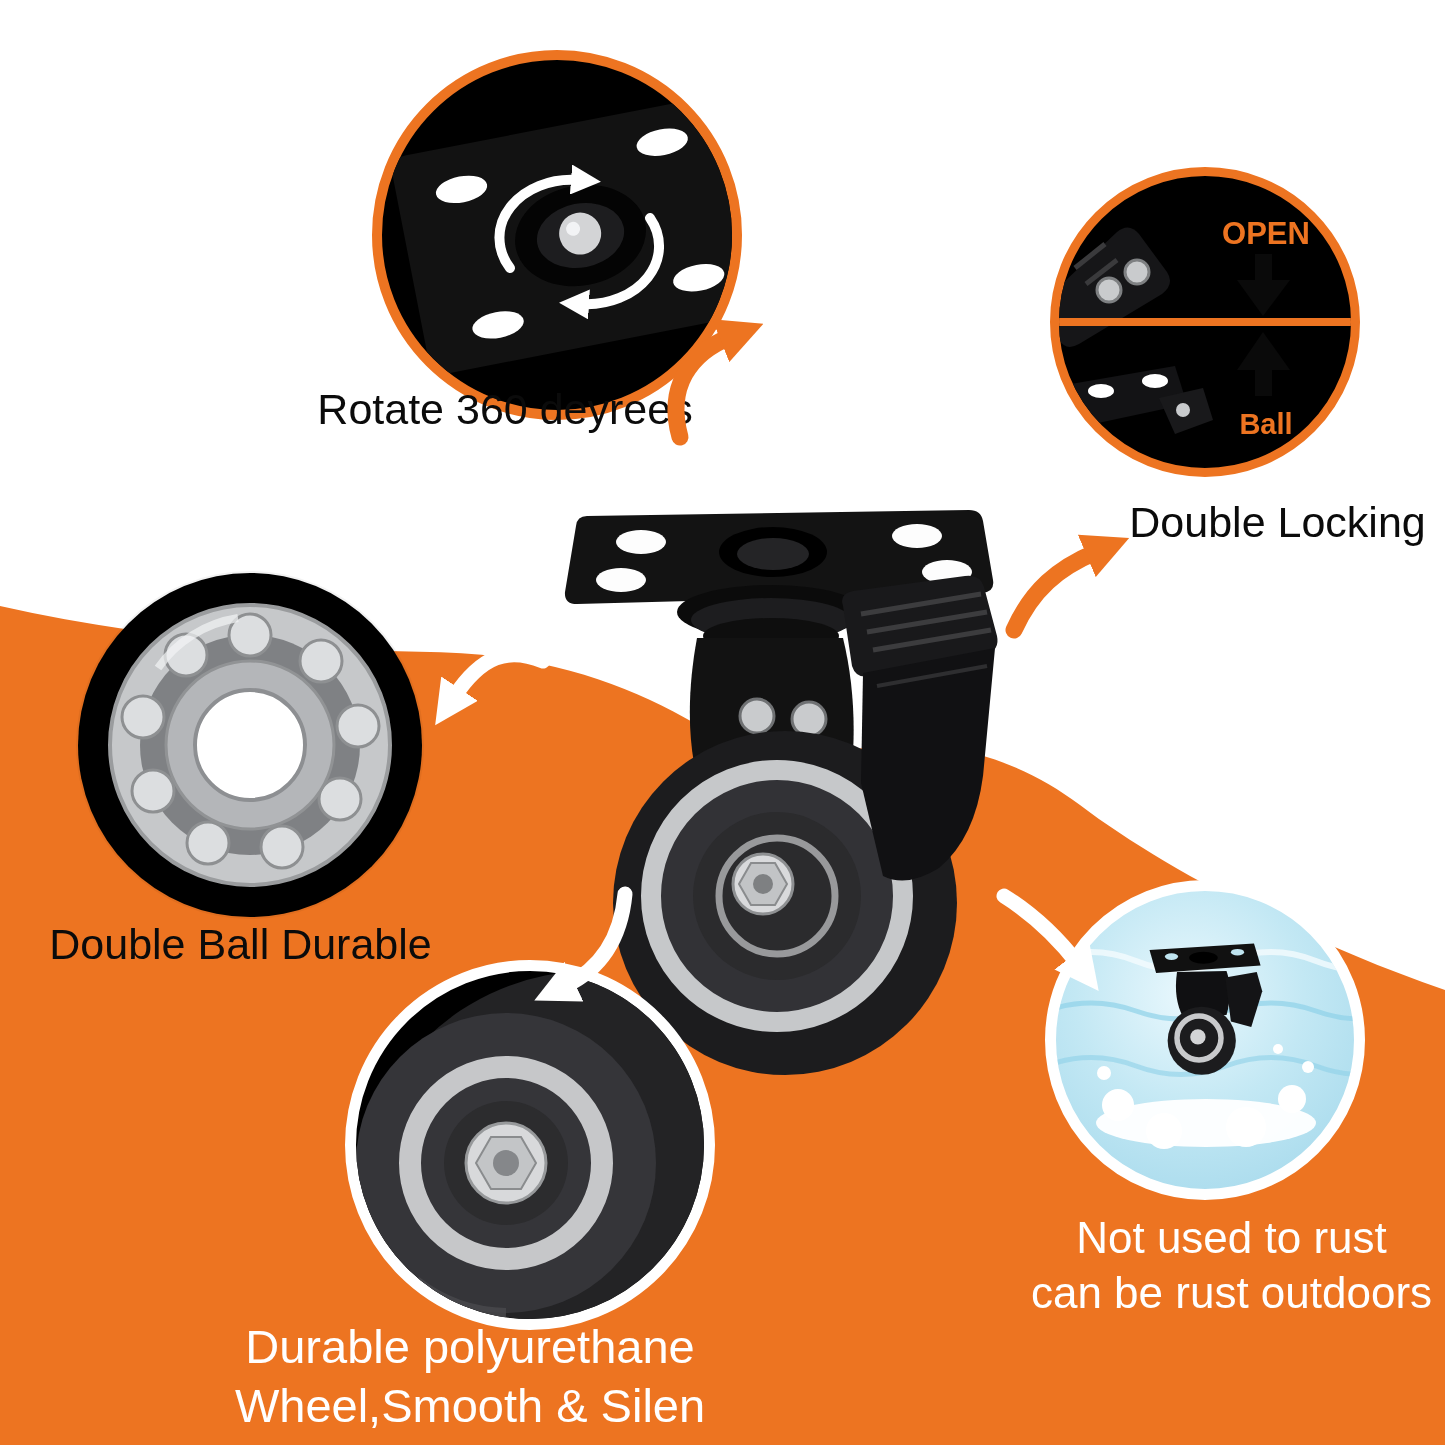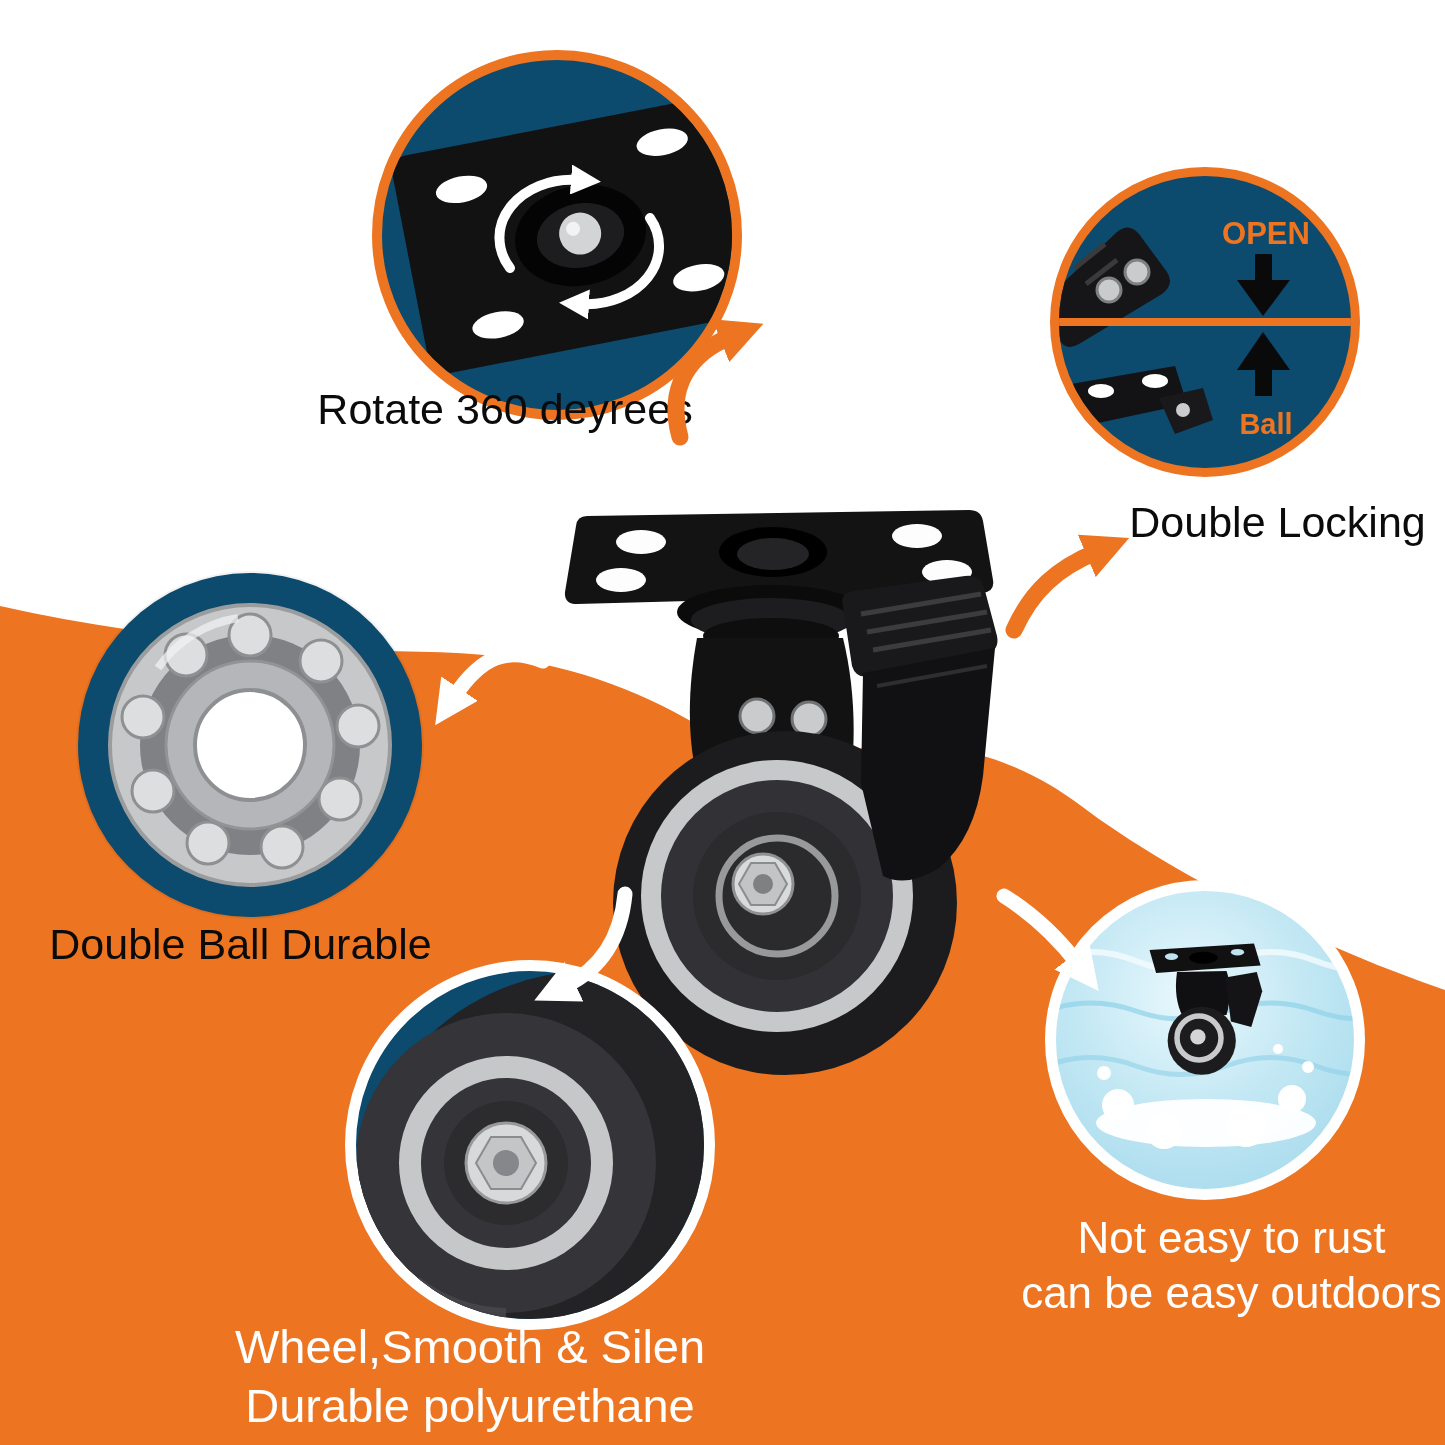--- a/index.html
+++ b/index.html
@@ -10,21 +10,21 @@
     height: 1445px;
     overflow: hidden;
     background: #ffffff;
     font-family: "Liberation Sans", sans-serif;
   }
   .bg-svg { position: absolute; left: 0; top: 0; }
   .circle {
     position: absolute;
     border-radius: 50%;
     overflow: hidden;
-    background: #0c4a6e;
+    background: #000000;
     box-sizing: border-box;
   }
   .ring-orange { border: 10px solid var(--accent); }
   .ring-white  { border: 11px solid #ffffff; }
   .soft-edge   { box-shadow: 0 0 0 2px rgba(0,0,0,0.05); }
   .label {
     position: absolute;
     color: #0b0b0b;
     font-size: 43px;
     line-height: 1.25;
@@ -203,22 +203,22 @@
       <circle cx="150" cy="192" r="150" fill="#353539"></circle>
       <circle cx="150" cy="192" r="96" fill="none" stroke="#c6c7c9" stroke-width="22"></circle>
       <circle cx="150" cy="192" r="62" fill="#2c2c2e"></circle>
       <circle cx="150" cy="192" r="40" fill="#d8d9db" stroke="#97999b" stroke-width="3"></circle>
       <polygon points="180,192 165,218 135,218 120,192 135,166 165,166" fill="#c3c5c7" stroke="#8a8c8e" stroke-width="2"></polygon>
       <circle cx="150" cy="192" r="13" fill="#85878a"></circle>
       <path d="M 60 310 A 150 150 0 0 0 150 342" fill="none" stroke="#4a4a4e" stroke-width="10" opacity="0.8"></path>
     </svg>
   </div>
   <div class="label label-light" style="left:180px; top:1318px; width:580px; font-size:47px;">
+    <div>Durable polyurethane</div>
     <div>Wheel,Smooth &amp; Silen</div>
-    <div>Durable polyurethane</div>
   </div>
   <svg class="arrow" style="left:545px; top:880px;" width="95" height="125" viewBox="0 0 95 125">
     <defs>
       <marker id="ah4" markerUnits="userSpaceOnUse" markerWidth="44" markerHeight="44" refX="10" refY="22" orient="auto">
         <path d="M0,0 L44,22 L0,44 Z" fill="#ffffff"></path>
       </marker>
     </defs>
     <path d="M 80 14 C 76 56 58 88 20 106" fill="none" stroke="#ffffff" stroke-width="15" stroke-linecap="round" marker-end="url(#ah4)"></path>
   </svg>
 
@@ -246,22 +246,22 @@
         <circle cx="236" cy="208" r="14"></circle>
         <circle cx="190" cy="236" r="20"></circle>
         <circle cx="108" cy="240" r="18"></circle>
         <circle cx="48" cy="182" r="7"></circle>
         <circle cx="252" cy="176" r="6"></circle>
         <circle cx="222" cy="158" r="5"></circle>
       </g>
     </svg>
   </div>
   <div class="label label-light" style="left:1018px; top:1210px; width:427px; font-size:44px;">
-    <div>Not easy to rust</div>
-    <div>can be easy outdoors</div>
+    <div>Not used to rust</div>
+    <div>can be rust outdoors</div>
   </div>
   <svg class="arrow" style="left:990px; top:882px;" width="110" height="100" viewBox="0 0 110 100">
     <defs>
       <marker id="ah5" markerUnits="userSpaceOnUse" markerWidth="44" markerHeight="44" refX="10" refY="22" orient="auto">
         <path d="M0,0 L44,22 L0,44 Z" fill="#ffffff"></path>
       </marker>
     </defs>
     <path d="M 14 14 C 46 34 68 56 88 82" fill="none" stroke="#ffffff" stroke-width="15" stroke-linecap="round" marker-end="url(#ah5)"></path>
   </svg>
 

